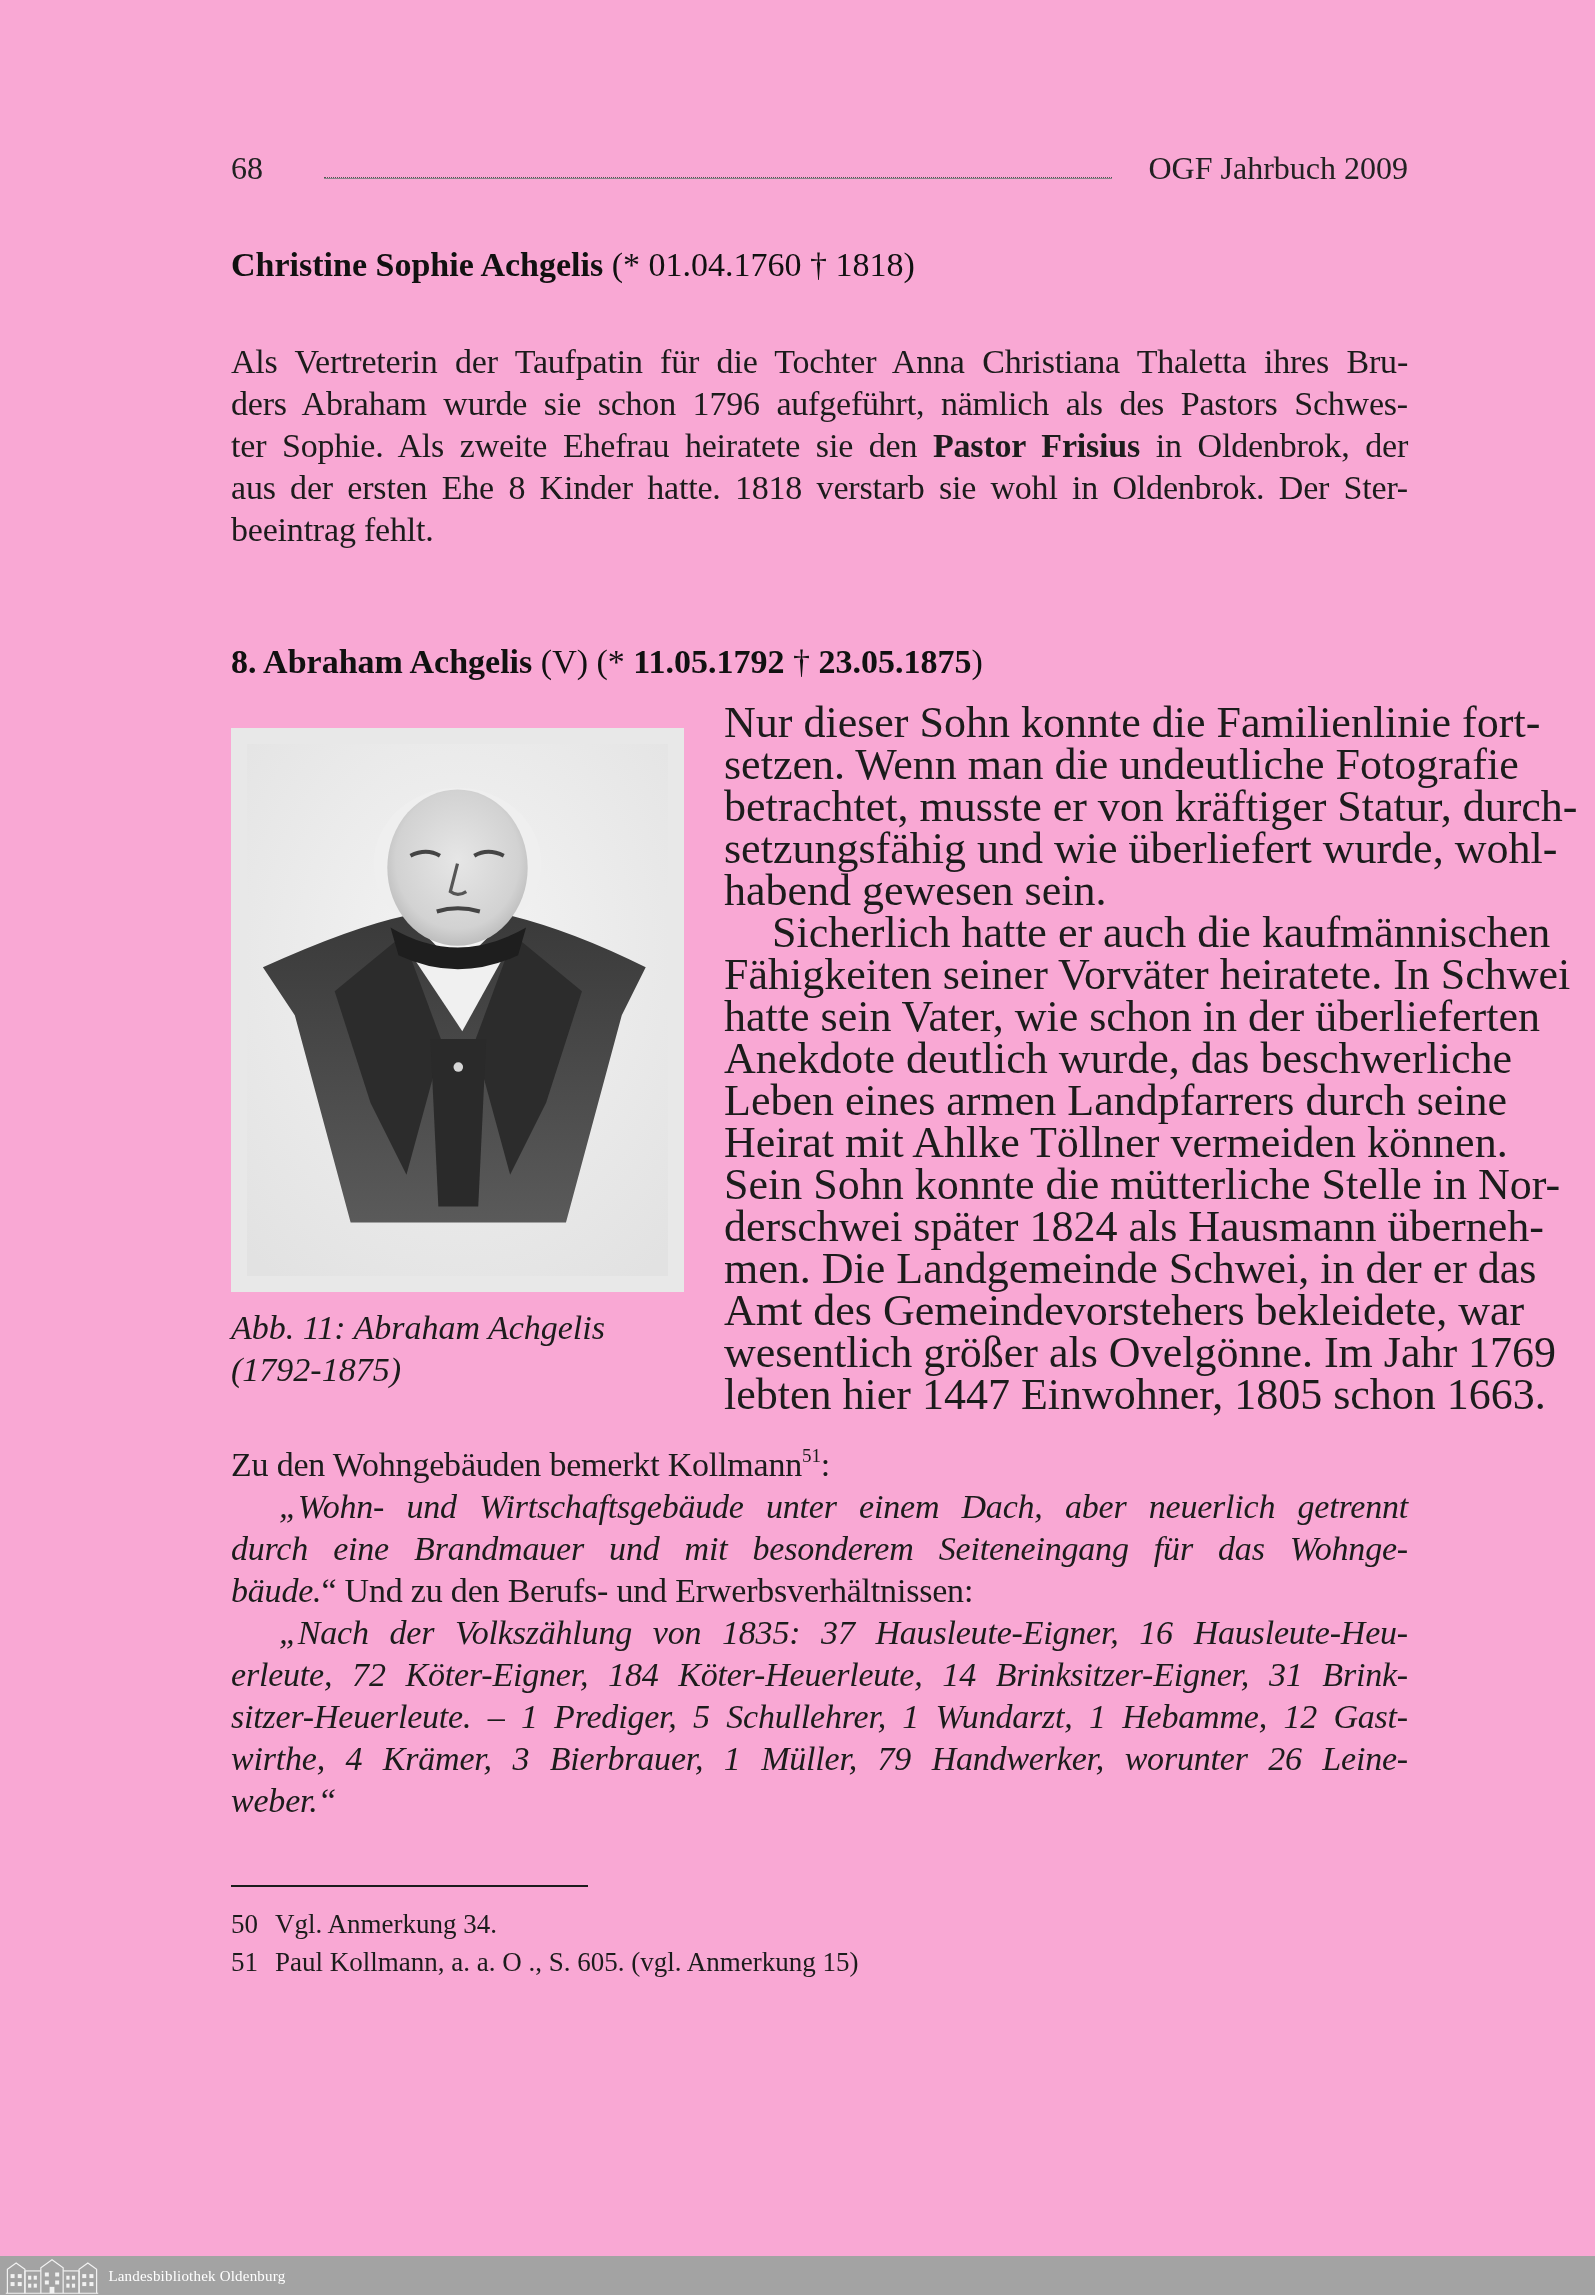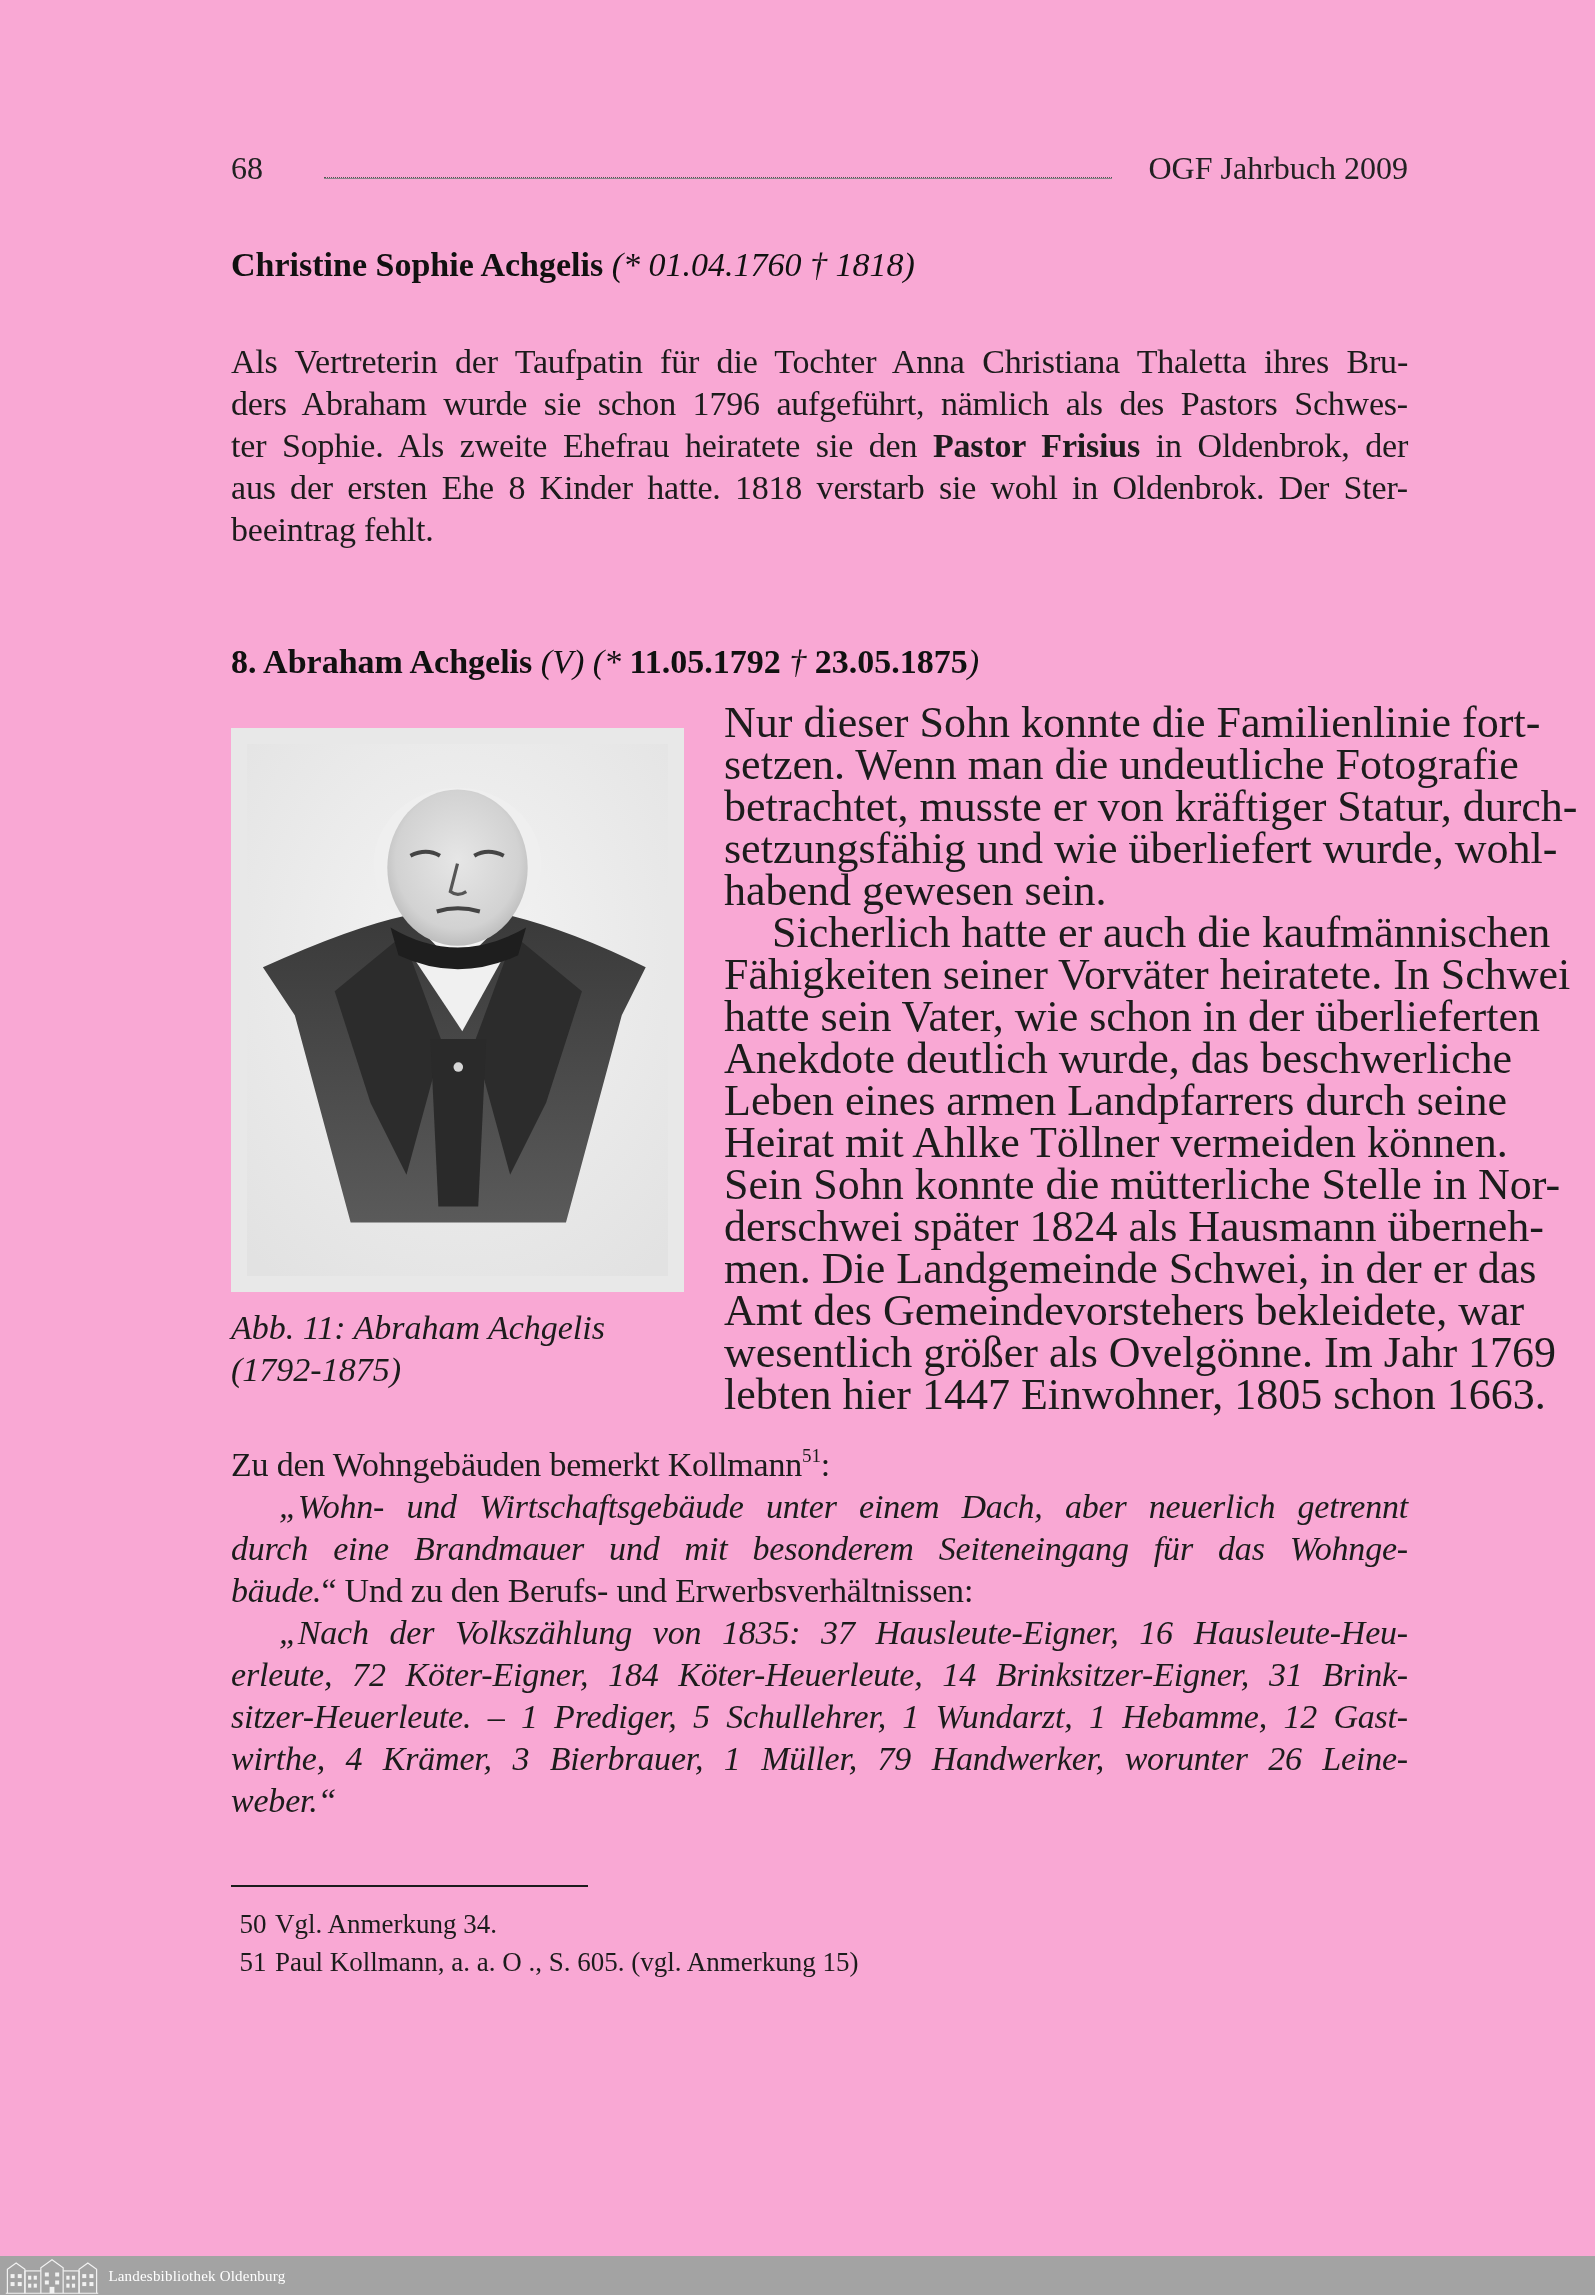--- a/index.html
+++ b/index.html
@@ -63,21 +63,21 @@
     }
     .heading {
       position: absolute;
       left: 231px;
       font-size: 34px;
       line-height: 42px;
       color: #111;
       white-space: nowrap;
     }
     .heading b { font-weight: bold; }
-    .heading .reg { font-weight: normal; font-style: italic; }
+    .heading .reg { font-weight: normal; }
 
     .line {
       display: block;
       text-align: justify;
       text-align-last: justify;
       white-space: nowrap;
       height: 42px;
       overflow: visible;
     }
     .line.last {
@@ -131,21 +131,21 @@
     .footnotes {
       position: absolute;
       left: 231px;
       top: 1905px;
       width: 878px;
       font-size: 27px;
       line-height: 38px;
       color: #1c1c1c;
     }
     .footnotes .fn { display: flex; white-space: nowrap; }
-    .footnotes .fn-num { width: 44px; flex: 0 0 44px; text-align: center; }
+    .footnotes .fn-num { width: 44px; flex: 0 0 44px; }
 
     
     .library-bar {
       position: absolute;
       left: 0;
       top: 2256px;
       width: 1596px;
       height: 40px;
       background: #a3a3a3;
       display: flex;

